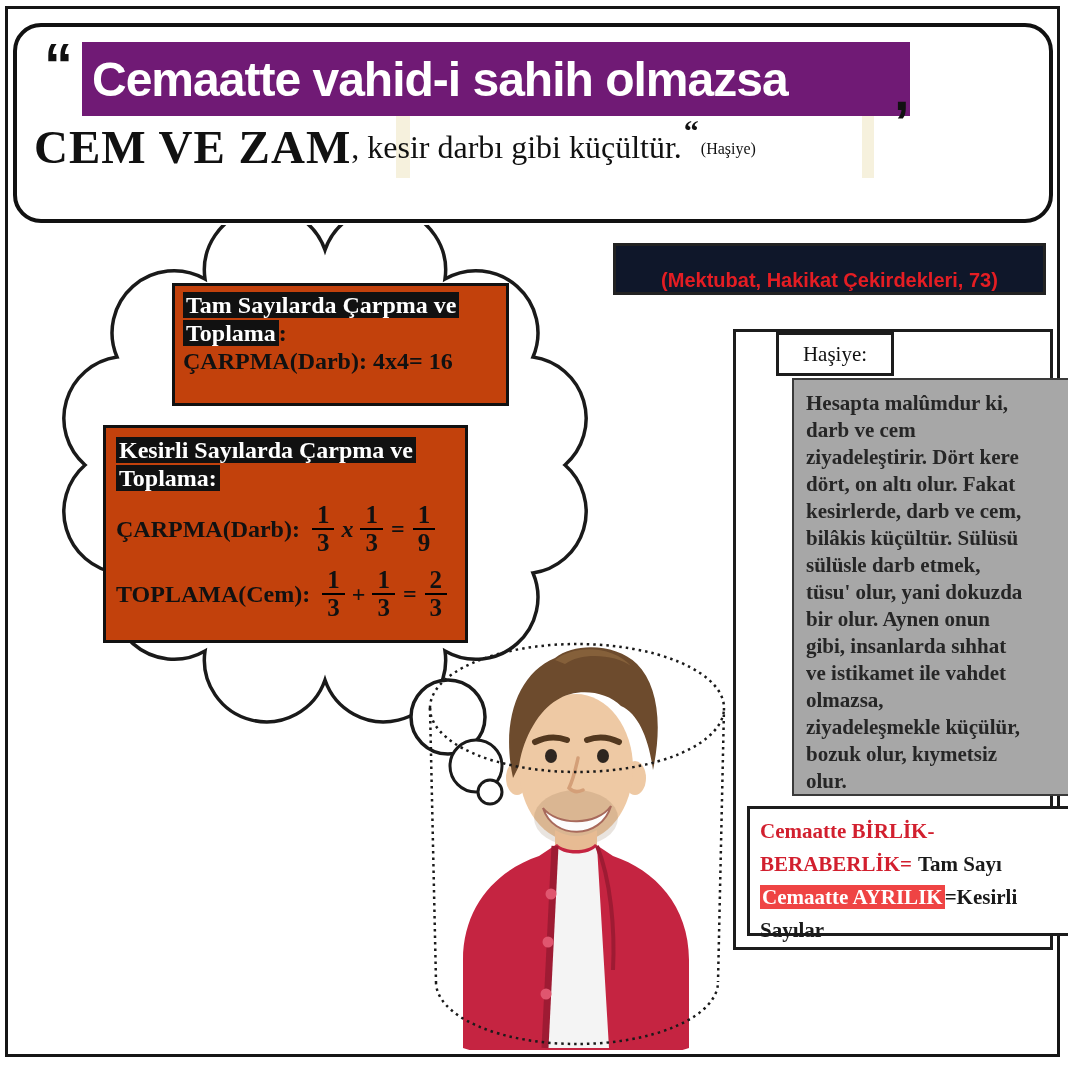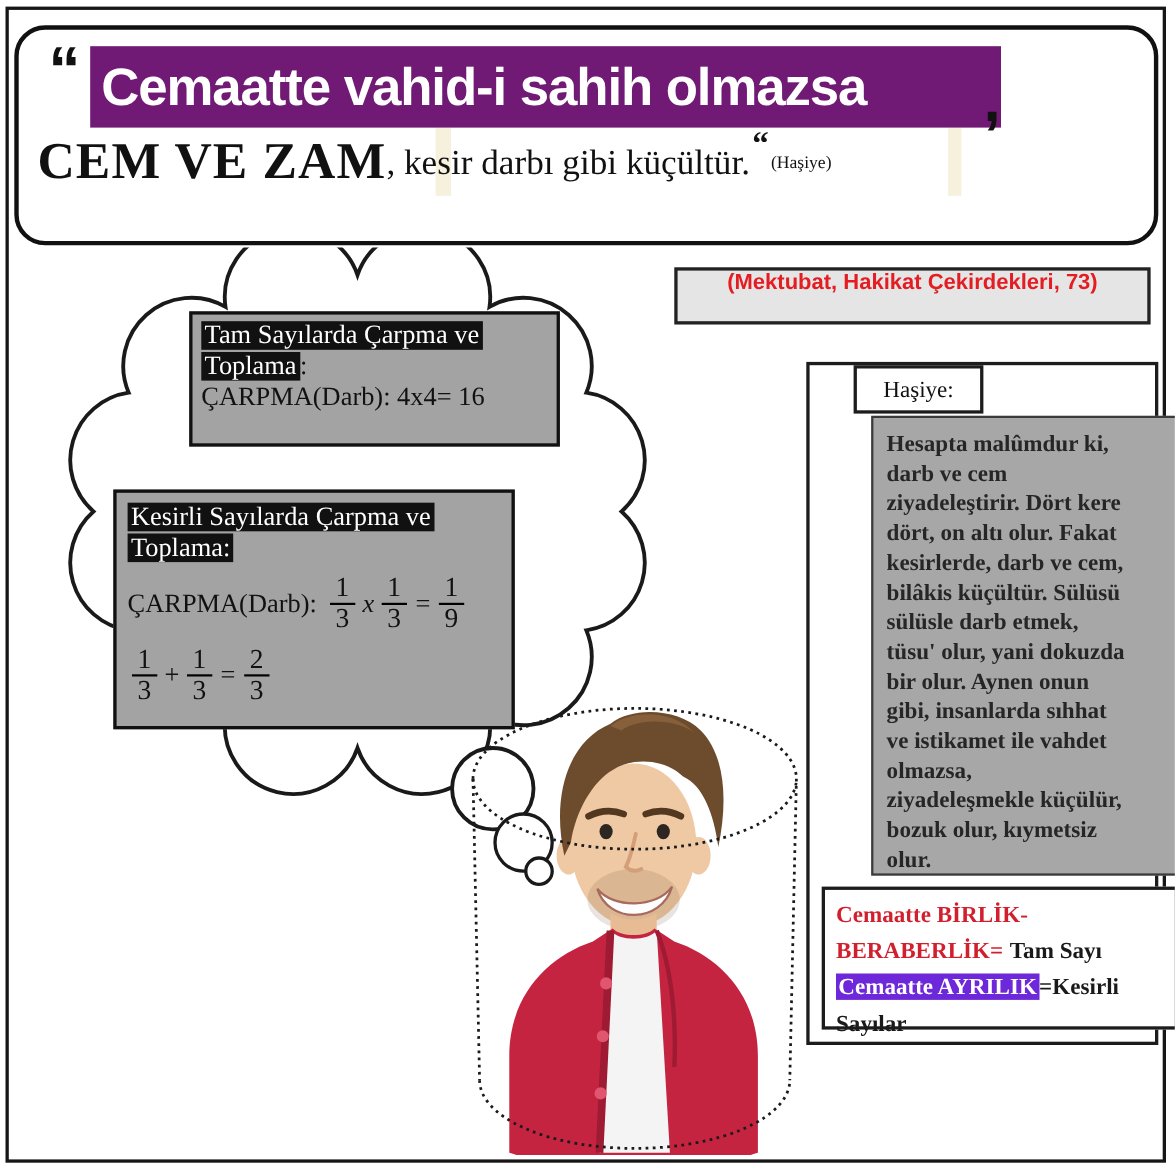--- a/index.html
+++ b/index.html
@@ -19,52 +19,52 @@
   .red-line{left:82px;top:42px;width:828px;height:74px;background:#701a75;display:flex;align-items:center;padding-left:10px;box-sizing:border-box;z-index:1;}
   .red-line span{font-family:"Liberation Sans",sans-serif;font-weight:700;font-size:48px;color:#fff;white-space:nowrap;letter-spacing:-1px;}
   .big-comma{left:894px;top:58px;font-family:"Liberation Sans",sans-serif;font-weight:700;font-size:56px;color:#111;z-index:2;}
   .quote-line2{left:34px;top:120px;display:flex;align-items:center;z-index:2;}
   .caps-text{font-weight:700;font-size:47px;color:#111;letter-spacing:1px;white-space:nowrap;}
   .rest-text{font-size:32px;color:#111;white-space:pre;}
   .close-quote{font-weight:700;font-size:30px;color:#111;position:relative;top:-16px;margin-left:2px;}
   .footnote-ref{font-size:16px;color:#111;margin-left:2px;position:relative;top:2px;}
 
   
-  .citation-box{left:613px;top:243px;width:427px;height:46px;border:3px solid #222;background:#e5e5e5;
-    display:flex;align-items:flex-start;justify-content:center;}
+  .citation-box{left:613px;top:243px;width:427px;height:46px;border:3px solid #222;background:#0f172a;
+    display:flex;align-items:flex-end;justify-content:center;}
   .citation-box span{font-family:"Liberation Sans",sans-serif;font-weight:700;font-size:20px;color:#e41d23;white-space:nowrap;}
 
   
   .cloud-svg{left:30px;top:225px;width:570px;height:600px;}
 
   
-  .calc-box{border:3px solid #111;background:#a3a3a3;box-sizing:border-box;font-weight:400;color:#111;}
+  .calc-box{border:3px solid #111;background:#c2410c;box-sizing:border-box;font-weight:700;color:#111;}
   .int-box{left:172px;top:283px;width:337px;height:123px;padding:5px 8px;font-size:24px;line-height:28px;}
-  .frac-box{left:103px;top:425px;width:365px;height:218px;padding:8px 10px;font-size:24px;line-height:28px;margin-top:20px;}
+  .frac-box{left:103px;top:425px;width:365px;height:218px;padding:8px 10px;font-size:24px;line-height:28px;}
   .hl{background:#111;color:#fff;padding:0 3px;}
   .frac-row{display:flex;align-items:center;margin-top:10px;}
   .frac-row .lbl{white-space:nowrap;margin-right:8px;}
   .frac{display:inline-flex;flex-direction:column;align-items:center;font-size:25px;line-height:1.05;margin:0 4px;}
   .frac .num{border-bottom:2.5px solid #000;padding:0 5px;}
   .op{margin:0 3px;font-style:italic;}
   .eq{margin:0 4px;}
 
   
   .man-svg{left:405px;top:630px;width:340px;height:420px;}
 
   
   .hasiye-panel{left:733px;top:329px;width:314px;height:615px;border:3px solid #1c1c1c;background:#fff;}
   .hasiye-label{left:776px;top:332px;width:112px;height:38px;border:3px solid #1c1c1c;background:#fff;
     display:flex;align-items:center;justify-content:center;font-size:21px;color:#111;}
   .gray-note{left:792px;top:378px;width:288px;height:418px;background:#a7a7a7;border:2px solid #3a3a3a;
     box-sizing:border-box;padding:10px 8px 0 12px;font-weight:700;font-size:21px;line-height:27px;color:#262626;white-space:pre-line;}
   .conclusion-box{left:747px;top:806px;width:324px;height:130px;border:3px solid #1c1c1c;background:#fff;
     box-sizing:border-box;padding:6px 0 0 10px;font-weight:700;font-size:21px;line-height:33px;color:#1a1a1a;}
   .red-text{color:#d21f2e;}
-  .dark-hl{background:#6d28d9;color:#fff;padding:0 2px;}
+  .dark-hl{background:#ef4444;color:#fff;padding:0 2px;}
   .sp{margin-left:6px;}
 </style>
 </head>
 <body>
 
 <div class="abs page-border"></div>
 
 <div class="abs quote-box">
   <div class="abs yellow-strip" style="left:379px;top:89px;width:14px;height:62px;"></div>
   <div class="abs yellow-strip" style="left:845px;top:89px;width:12px;height:62px;"></div>
@@ -114,20 +114,21 @@
         <span class="den">3</span>
       </span>
     <span class="eq">=</span>
     <span class="frac">
         <span class="num">1</span>
         <span class="den">9</span>
       </span>
   </div>
 
   <div class="frac-row">
+    <span class="lbl">TOPLAMA(Cem):</span>
     <span class="frac">
         <span class="num">1</span>
         <span class="den">3</span>
       </span>
     <span class="op" style="font-style:normal;">+</span>
     <span class="frac">
         <span class="num">1</span>
         <span class="den">3</span>
       </span>
     <span class="eq">=</span>

